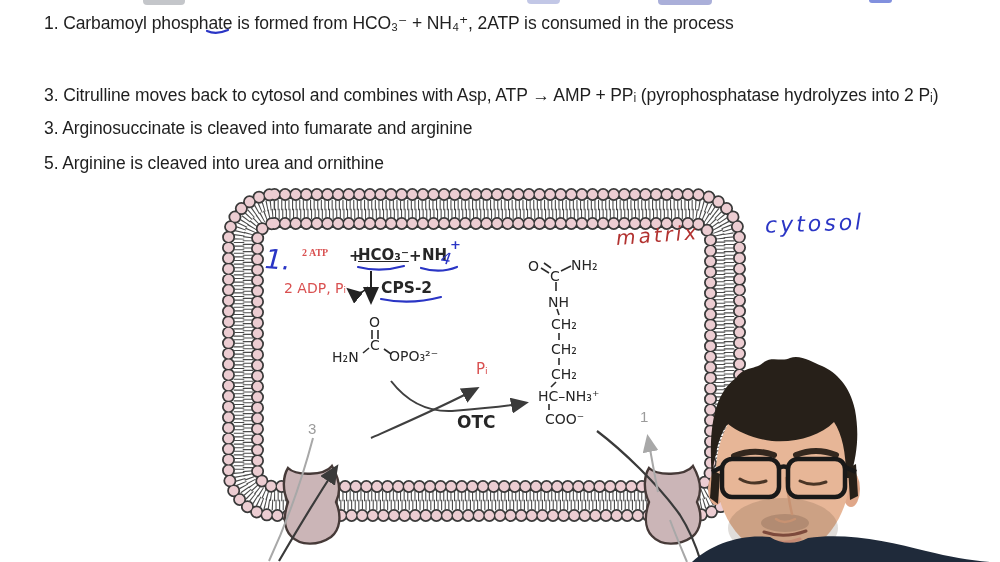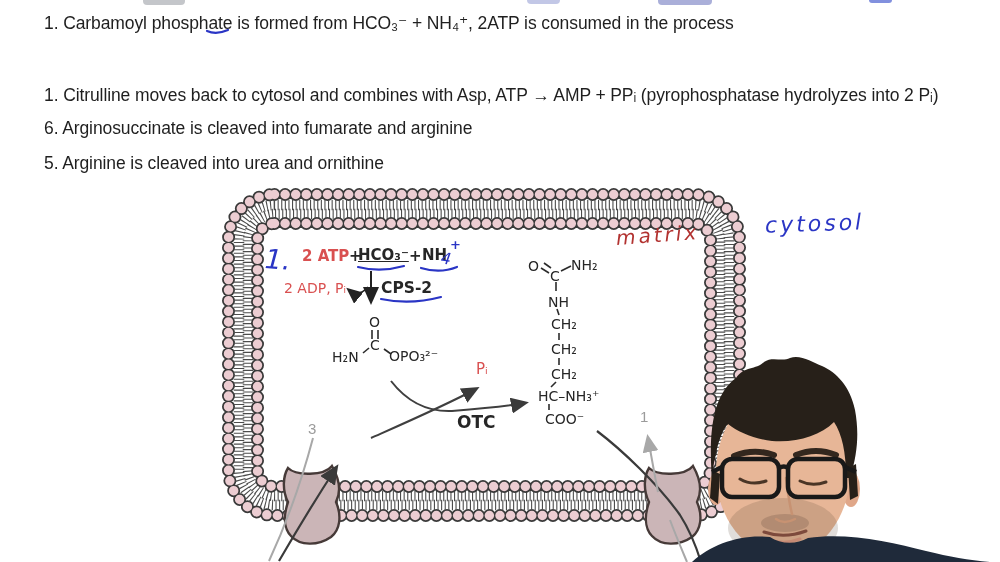--- a/index.html
+++ b/index.html
@@ -22,22 +22,22 @@
 <body>
 
 <div class="canvas">
 
   <div class="topmark" style="left:143px;width:42px;height:5px;background:rgba(100,105,115,.38);border-radius:0 0 4px 4px;"></div>
   <div class="topmark" style="left:527px;width:33px;height:4px;background:rgba(120,130,200,.45);border-radius:0 0 4px 4px;"></div>
   <div class="topmark" style="left:658px;width:54px;height:5px;background:rgba(100,110,185,.55);border-radius:0 0 4px 4px;"></div>
   <div class="topmark" style="left:869px;width:23px;height:3px;background:rgba(45,70,200,.6);border-radius:0 0 3px 3px;"></div>
 
   <div class="abs note-line" style="top:13px;">1. Carbamoyl phosphate is formed from HCO₃⁻ + NH₄⁺, 2ATP is consumed in the process</div>
-  <div class="abs note-line" style="top:85px;">1. Citrulline moves back to cytosol and combines with Asp, ATP → AMP + PPᵢ (pyrophosphatase hydrolyzes into 2 Pᵢ)</div>
-  <div class="abs note-line" style="top:118px;">6. Arginosuccinate is cleaved into fumarate and arginine</div>
+  <div class="abs note-line" style="top:85px;">3. Citrulline moves back to cytosol and combines with Asp, ATP → AMP + PPᵢ (pyrophosphatase hydrolyzes into 2 Pᵢ)</div>
+  <div class="abs note-line" style="top:118px;">3. Arginosuccinate is cleaved into fumarate and arginine</div>
   <div class="abs note-line" style="top:153px;">5. Arginine is cleaved into urea and ornithine</div>
 
   <svg width="1000" height="562" viewBox="0 0 1000 562">
     <defs>
       <marker id="ahDark" markerWidth="9" markerHeight="8" refX="7" refY="4" orient="auto">
         <path d="M0,0 L9,4 L0,8 Z" fill="#3a3a3a"></path>
       </marker>
       <marker id="ahGrey" markerWidth="9" markerHeight="8" refX="7" refY="4" orient="auto">
         <path d="M0,0 L9,4 L0,8 Z" fill="#a8a8a8"></path>
       </marker>
@@ -96,21 +96,21 @@
       <line x1="557" y1="309" x2="559" y2="315"></line>
       <line x1="559" y1="333" x2="559" y2="340"></line>
       <line x1="559" y1="358" x2="559" y2="365"></line>
       <line x1="556" y1="382" x2="551" y2="387"></line>
       <line x1="549" y1="404" x2="549" y2="410"></line>
     </g>
   </svg>
 
   <div class="abs blue hand" style="left:265px;top:244px;font-size:27px;font-style:italic;transform:rotate(4deg);">1.</div>
 
-  <div class="abs fml red bold" style="left:302px;top:247px;font-size:15px;">2 ATP</div>
+  <div class="abs fml red bold" style="left:302px;top:247px;font-size:10px;font-family:Liberation Serif, serif;">2 ATP</div>
   <div class="abs fml bold" style="left:349px;top:247px;font-size:15px;">+</div>
   <div class="abs fml bold" style="left:358px;top:246px;font-size:15px;text-decoration:underline;">HCO₃⁻</div>
   <div class="abs fml bold" style="left:409px;top:247px;font-size:15px;">+</div>
   <div class="abs fml bold" style="left:422px;top:246px;font-size:15px;">NH</div>
   <div class="abs blue hand" style="left:441px;top:249px;font-size:16px;transform:rotate(8deg);font-style:italic;">4</div>
   <div class="abs blue hand" style="left:450px;top:237px;font-size:13px;font-weight:bold;">+</div>
 
   <div class="abs fml red" style="left:284px;top:280px;font-size:14px;">2 ADP, Pᵢ</div>
   <div class="abs fml bold" style="left:381px;top:279px;font-size:15.5px;">CPS-2</div>
 

